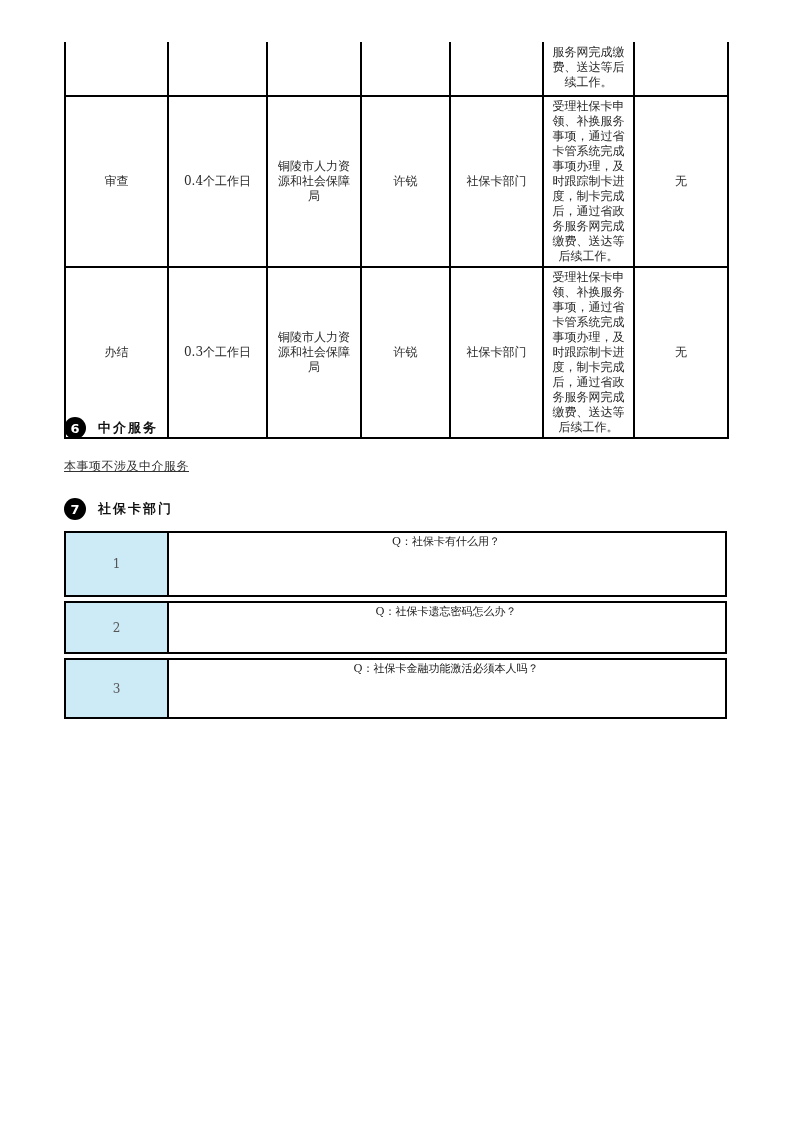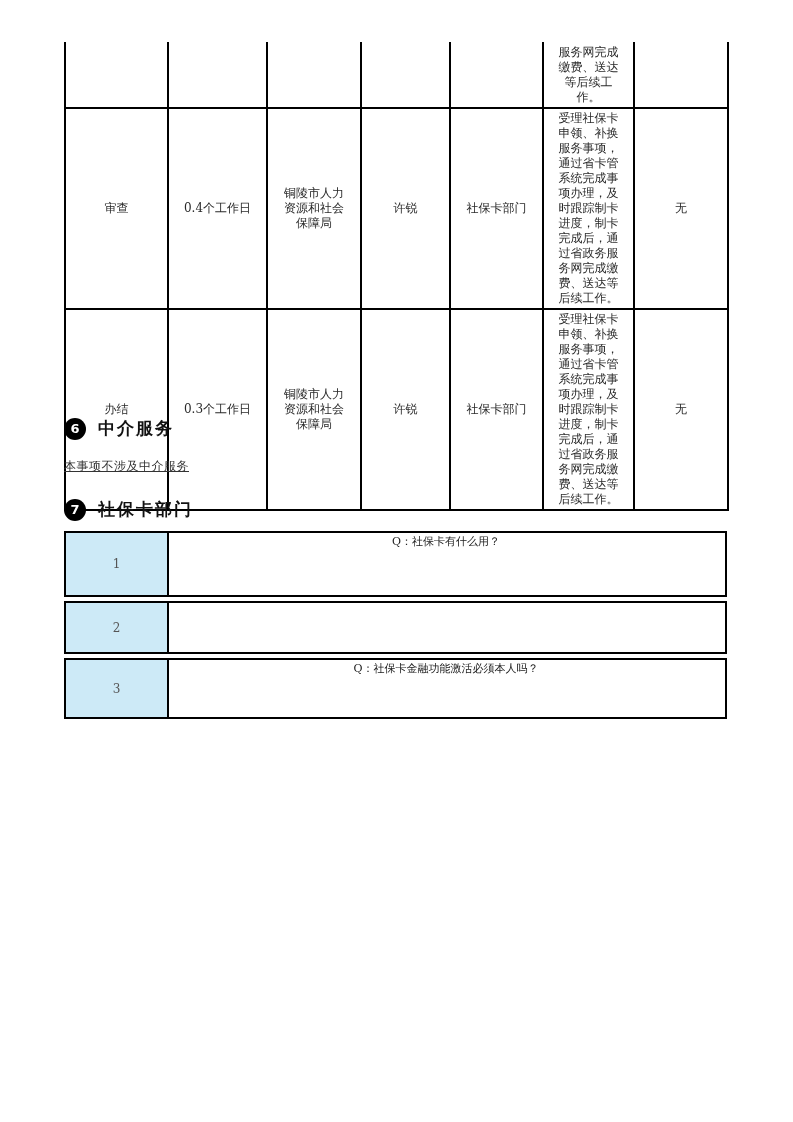--- a/index.html
+++ b/index.html
@@ -24,21 +24,21 @@
     border-collapse: collapse;
     table-layout: fixed;
   }
   table.process-table td {
     border: 2px solid #000;
     text-align: center;
     vertical-align: middle;
     font-size: 12px;
     line-height: 15px;
     color: #2a2a2a;
-    padding: 2px 14px;
+    padding: 2px 8px;
     overflow: hidden;
     word-break: break-all;
   }
   tr.fragment-row td { border-top: none; height: 54px; vertical-align: top; padding-top: 3px; }
   tr.step-row-1 td { height: 156px; }
   tr.step-row-2 td { height: 154px; }
   td.desc-cell { line-height: 14.5px; padding: 1px; }
 
   
   .section-heading {
@@ -55,21 +55,21 @@
     background: #000;
     color: #fff;
     font-size: 13px;
     font-weight: bold;
     display: flex;
     align-items: center;
     justify-content: center;
     font-family: "DejaVu Sans", "Liberation Sans", sans-serif;
   }
   .section-title {
-    font-size: 17px;
+    font-size: 13px;
     font-weight: 600;
     letter-spacing: 2px;
     color: #111;
   }
   .section-note {
     position: absolute;
     left: 64px;
     font-size: 12px;
     color: #333;
     letter-spacing: 0.5px;
@@ -178,20 +178,21 @@
   <div class="faq-table">
     <div class="faq-row faq-row-1">
       <div class="faq-no-cell">1</div>
       <div class="faq-qa-cell">
         <div class="faq-q">Q：社保卡有什么用？</div>
       </div>
     </div>
     <div class="faq-row faq-row-2">
       <div class="faq-no-cell">2</div>
       <div class="faq-qa-cell">
+        <div class="faq-q">Q：社保卡遗忘密码怎么办？</div>
       </div>
     </div>
     <div class="faq-row faq-row-3">
       <div class="faq-no-cell">3</div>
       <div class="faq-qa-cell">
         <div class="faq-q">Q：社保卡金融功能激活必须本人吗？</div>
       </div>
     </div>
   </div>
 

